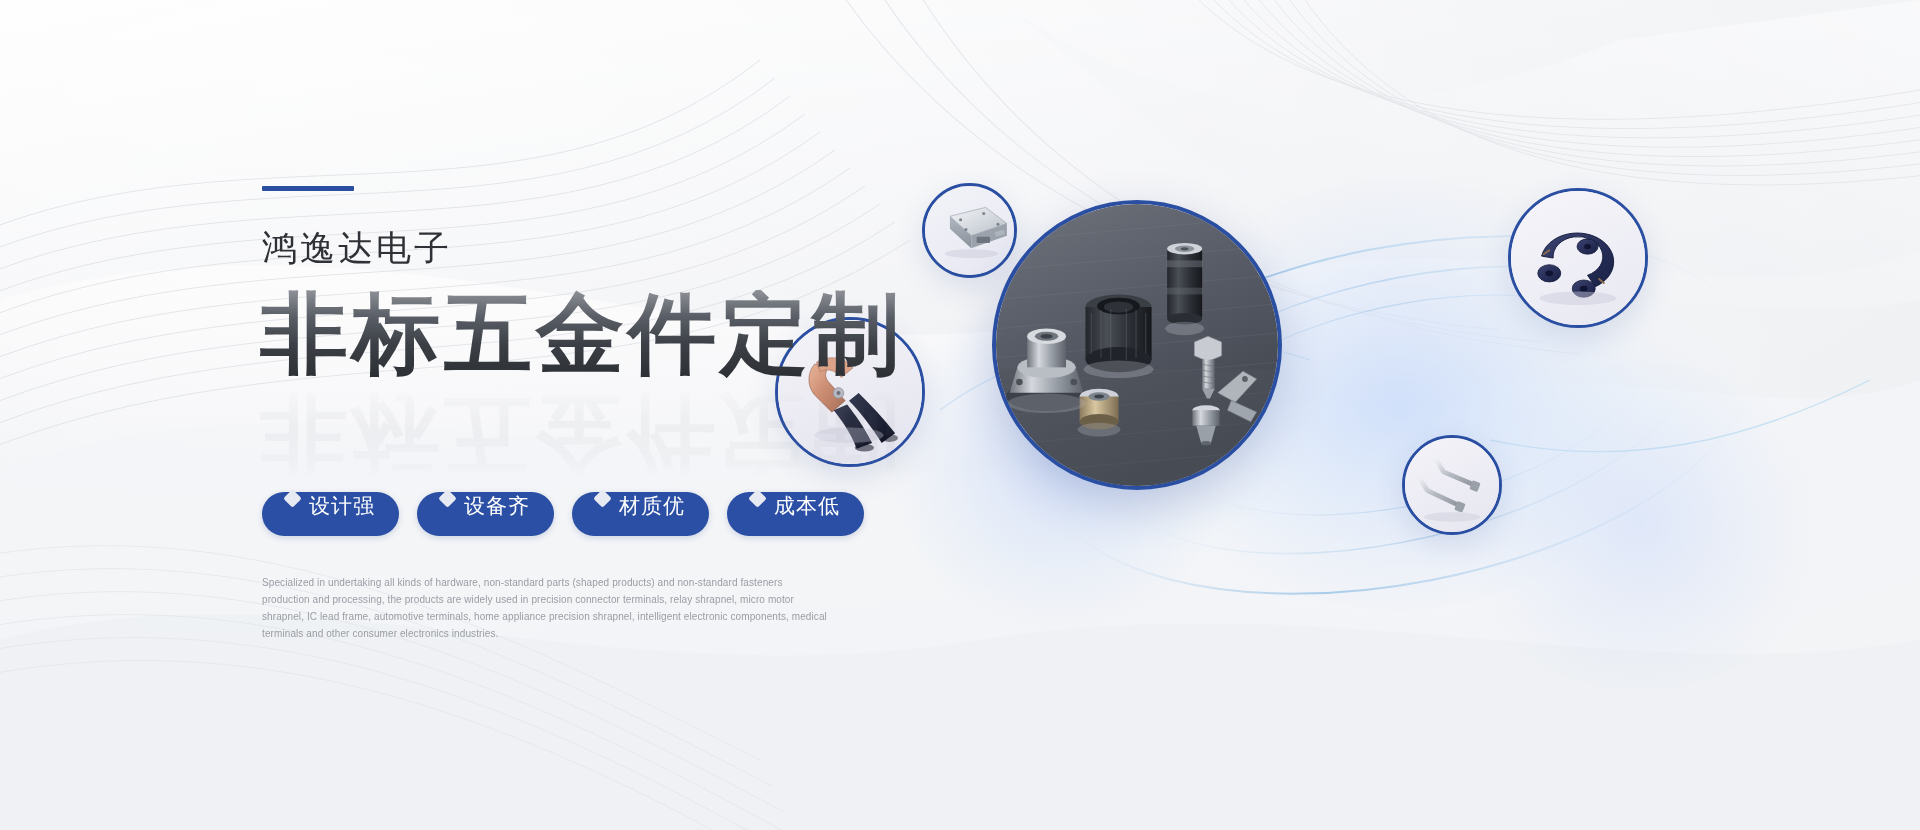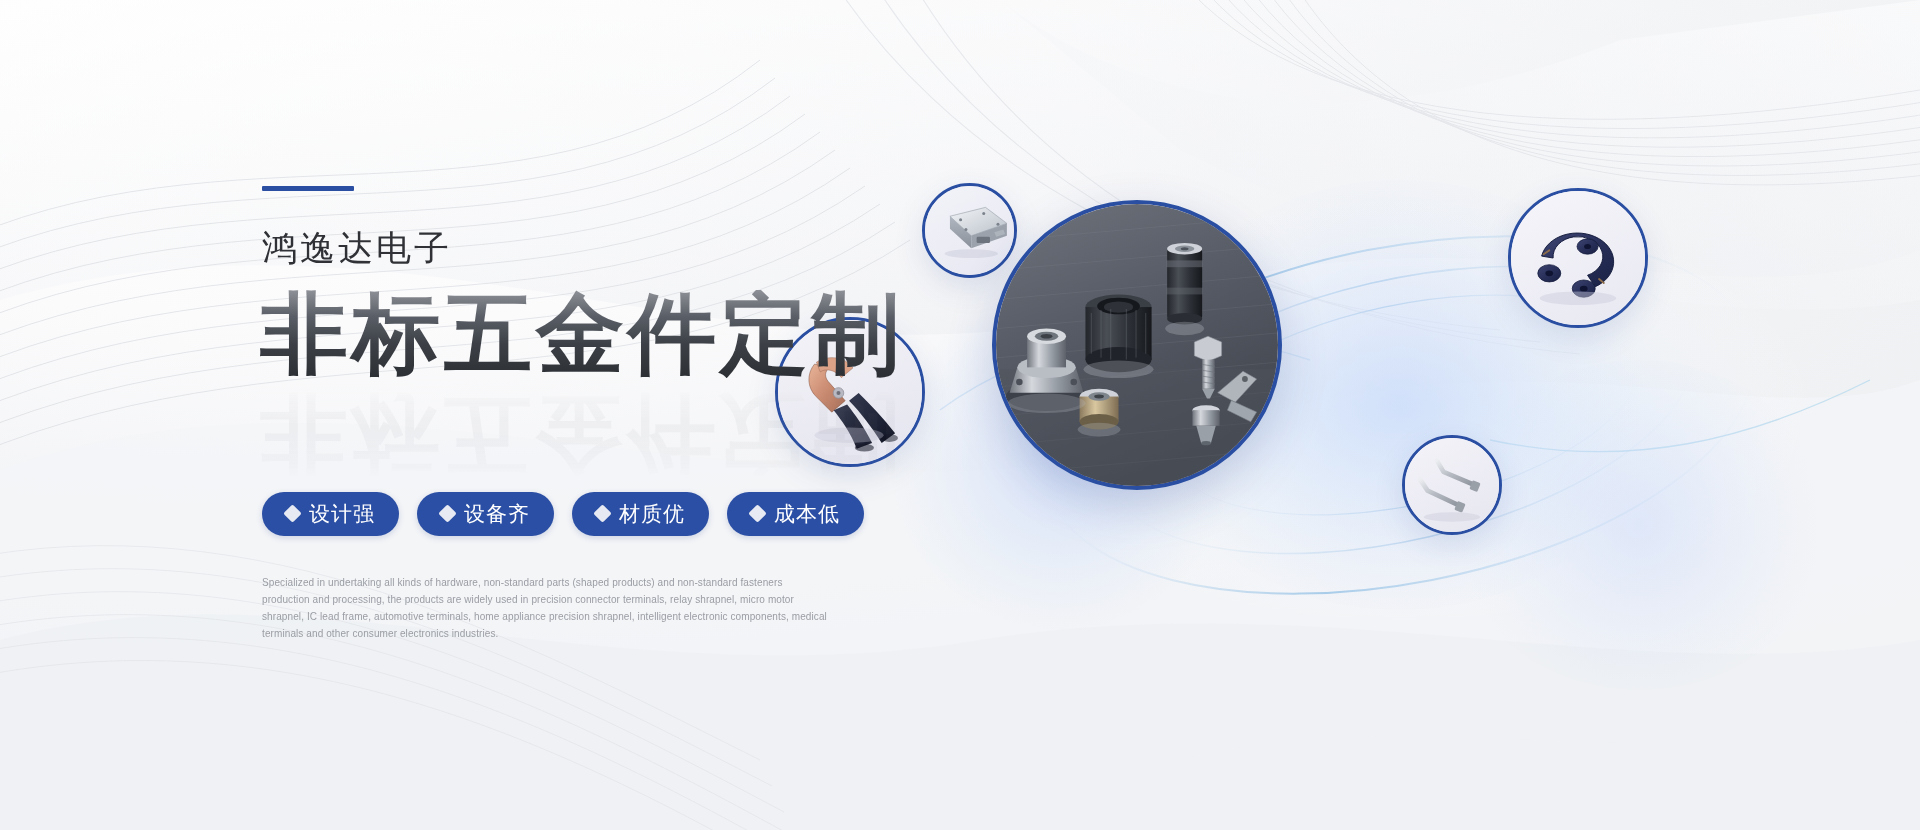--- a/index.html
+++ b/index.html
@@ -46,21 +46,21 @@
     background:linear-gradient(180deg,rgba(120,124,131,0.0) 0%,rgba(120,124,131,0.10) 40%,rgba(110,114,121,0.30) 100%);
     -webkit-background-clip:text; background-clip:text;
     color:transparent; -webkit-text-fill-color:transparent;
     opacity:.9;
     -webkit-mask-image:linear-gradient(to top, transparent 0%, rgba(0,0,0,.55) 55%, rgba(0,0,0,.95) 100%);
     mask-image:linear-gradient(to top, transparent 0%, rgba(0,0,0,.55) 55%, rgba(0,0,0,.95) 100%);
   }
 
   .badges { display:flex; gap:18px; margin-top:52px; }
   .badge {
-    display:flex; align-items:center; gap:10px;
+    display:flex; align-items:flex-start; gap:10px;
     background:#2b4fa4; color:#fff; border-radius:22px;
     padding:0 24px; height:44px;
     font-size:21px; letter-spacing:1px;
     box-shadow:0 2px 6px rgba(30,60,140,.18);
     cursor:pointer;
   }
   .badge .dia {
     width:13px; height:13px; background:#e7eaf2;
     transform:rotate(45deg); border-radius:2px; flex:none;
   }

